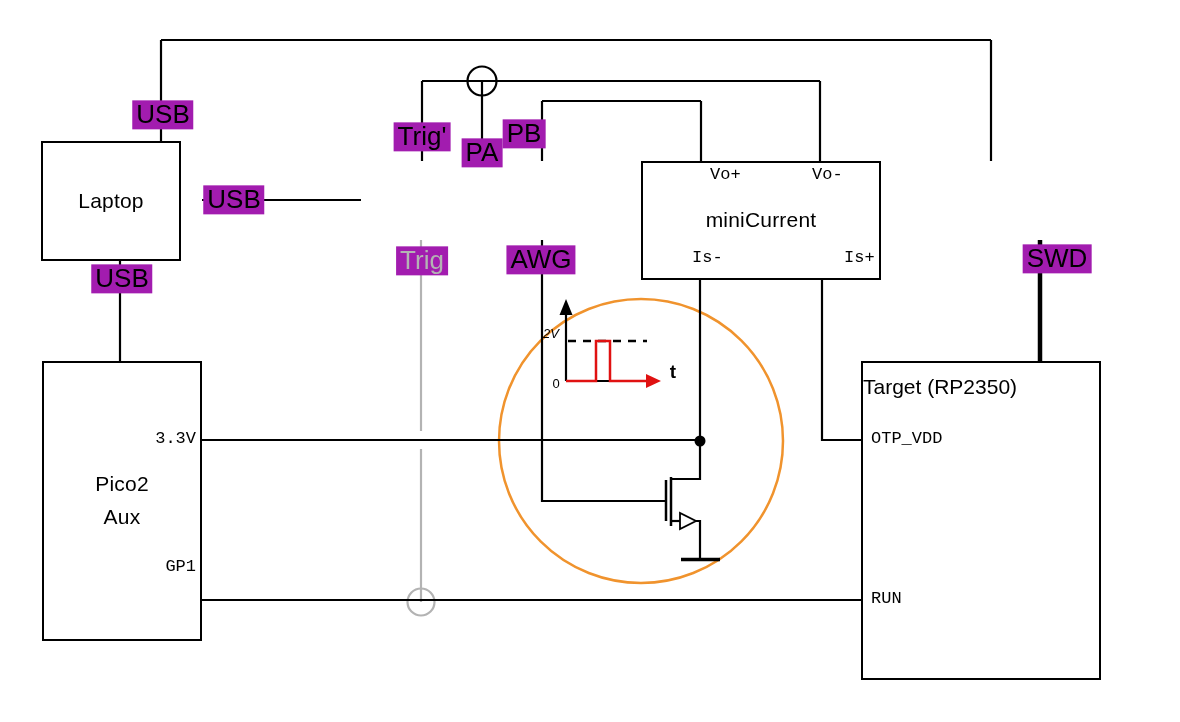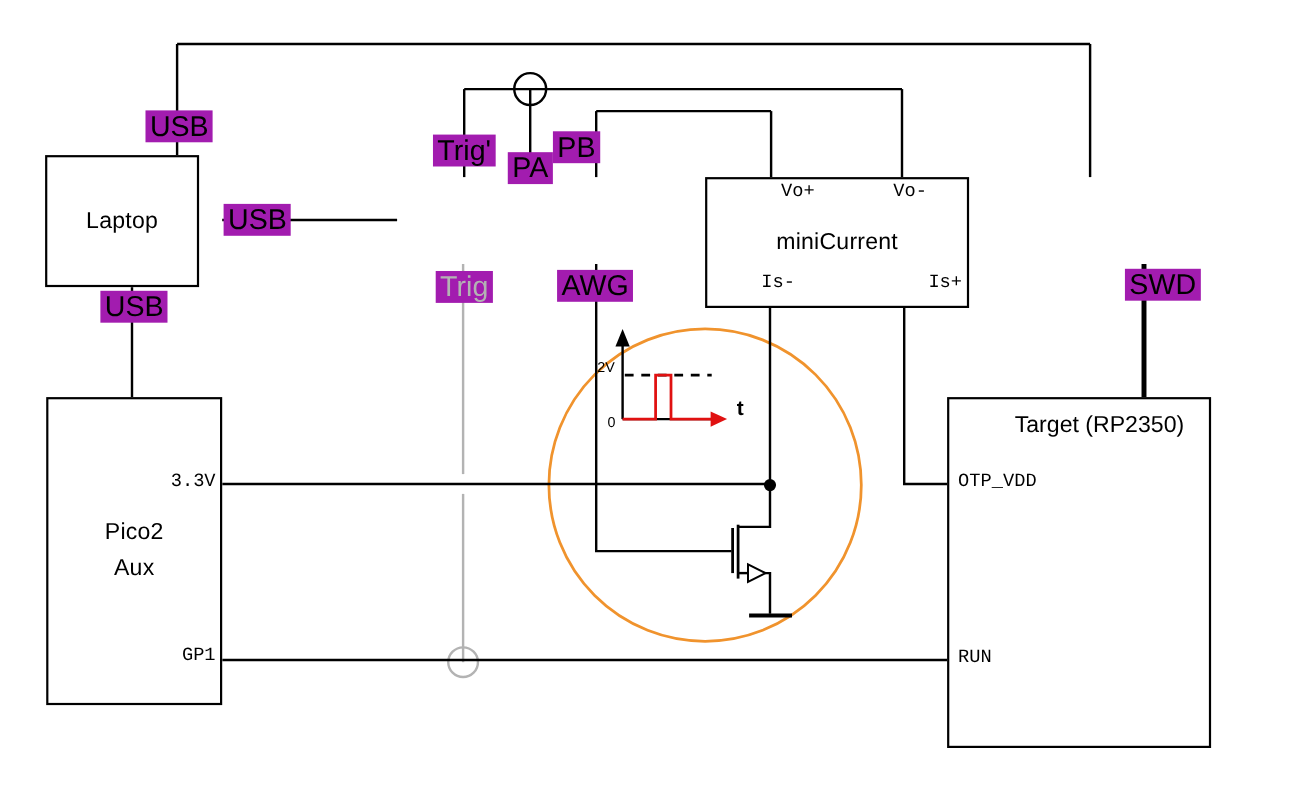--- a/index.html
+++ b/index.html
@@ -6,21 +6,21 @@
   .canvas{
     position:relative;width:1180px;height:722px;background:#ffffff;overflow:hidden;
     font-family:"Liberation Sans", sans-serif;color:#000;
   }
   .wires{position:absolute;left:0;top:0;z-index:1;}
   .box{
     position:absolute;background:#ffffff;border:2px solid #000;box-sizing:border-box;
     display:flex;align-items:center;justify-content:center;z-index:2;
   }
   .box-title{font-size:21px;line-height:1.25;text-align:center;letter-spacing:0.2px;}
-  .box-title-top{position:absolute;left:0;right:0;top:12px;text-align:center;font-size:21px;padding-left:37px;}
+  .box-title-top{position:absolute;left:0;right:0;top:12px;font-size:21px;}
   .port{
     position:absolute;font-family:"Liberation Mono", monospace;font-size:17px;
     line-height:17px;white-space:pre;z-index:3;
   }
   .lbl{
     position:absolute;transform:translate(-50%,-50%);background:#a21caf;
     padding:1px 4px;font-size:26px;line-height:1.05;white-space:nowrap;z-index:3;
   }
   .lbl-plain{background:transparent;padding:0;}
   .muted{color:#b3b3b3;}
@@ -109,35 +109,35 @@
   <div class="box" style="left:861px;top:361px;width:240px;height:319px;align-items:flex-start;">
     <div class="box-title-top">Target (RP2350)</div>
   </div>
 
   <div class="port" style="left:710px;top:166px;">Vo+</div>
   <div class="port" style="left:812px;top:166px;">Vo-</div>
   <div class="port" style="left:692px;top:249px;">Is-</div>
   <div class="port" style="left:812px;top:249px;margin-left:32px;">Is+</div>
 
   <div class="port" style="right:984px;top:430px;">3.3V</div>
-  <div class="port" style="right:984px;top:588px;">GP1</div>
+  <div class="port" style="right:984px;top:558px;">GP1</div>
 
   <div class="port" style="left:871px;top:430px;">OTP_VDD</div>
   <div class="port" style="left:871px;top:590px;">RUN</div>
 
   <div class="lbl" style="left:163px;top:115px;">USB</div>
   <div class="lbl" style="left:234px;top:200px;">USB</div>
   <div class="lbl" style="left:122px;top:279px;">USB</div>
 
   <div class="lbl" style="left:422px;top:137px;">Trig'</div>
   <div class="lbl" style="left:482px;top:137px;margin-top:16px;">PA</div>
   <div class="lbl" style="left:524px;top:134px;">PB</div>
 
   <div class="lbl muted" style="left:422px;top:261px;">Trig</div>
   <div class="lbl" style="left:541px;top:260px;">AWG</div>
 
   <div class="lbl" style="left:1041px;top:259px;margin-left:16px;">SWD</div>
 
-  <div class="lbl lbl-plain small-lbl" style="left:551px;top:334px;">2V</div>
+  <div class="lbl lbl-plain small-lbl" style="left:551px;top:334px;font-style:italic;">2V</div>
   <div class="lbl lbl-plain small-lbl" style="left:556px;top:384px;">0</div>
   <div class="lbl lbl-plain t-lbl" style="left:673px;top:372px;">t</div>
 
 </div>
 
 </body></html>

